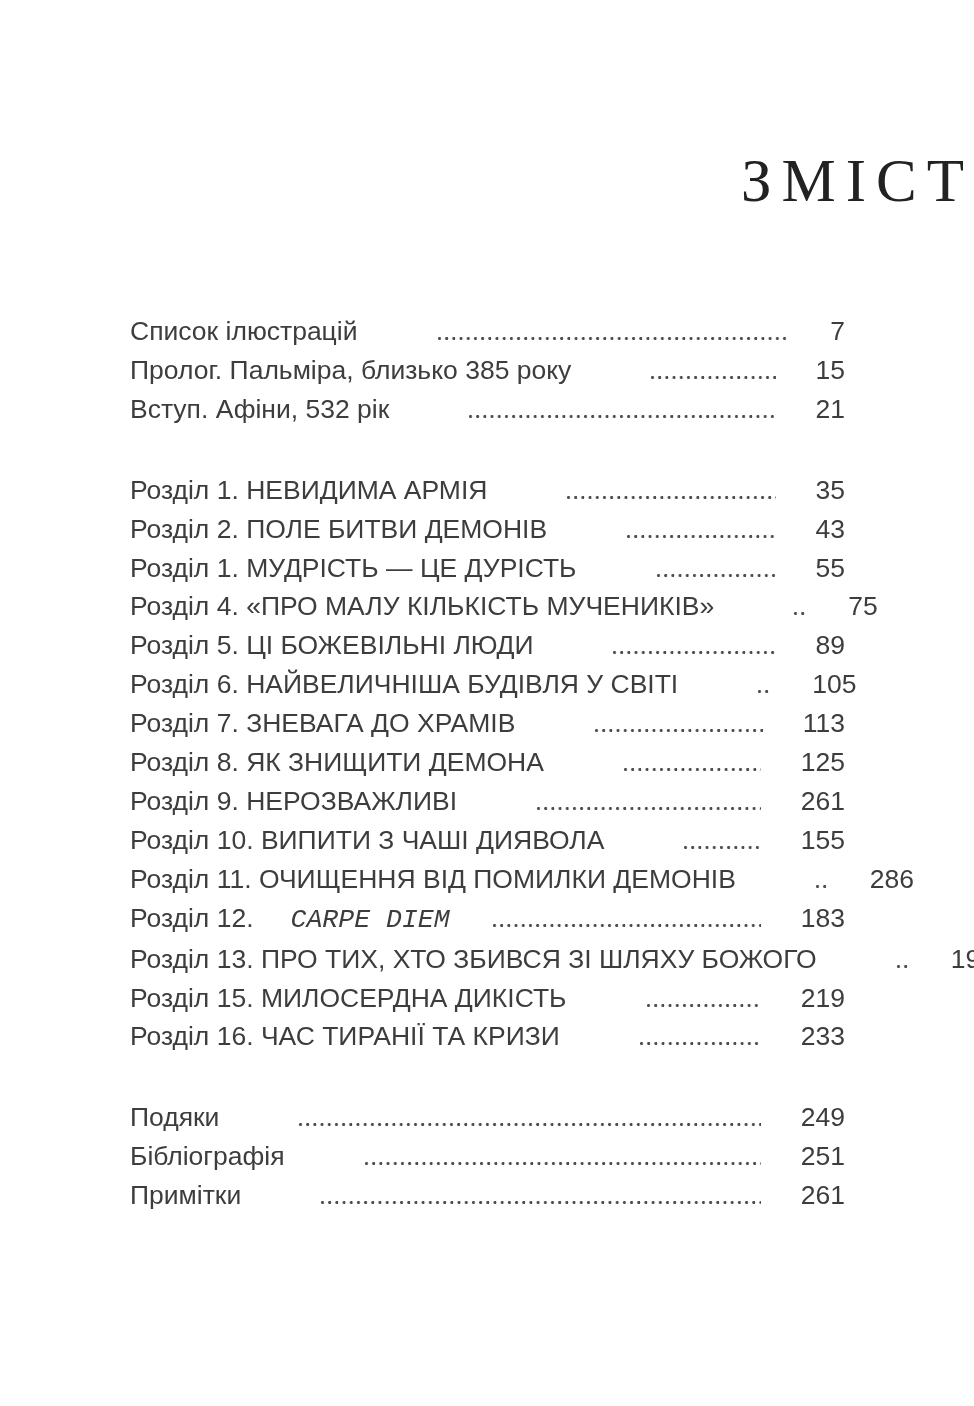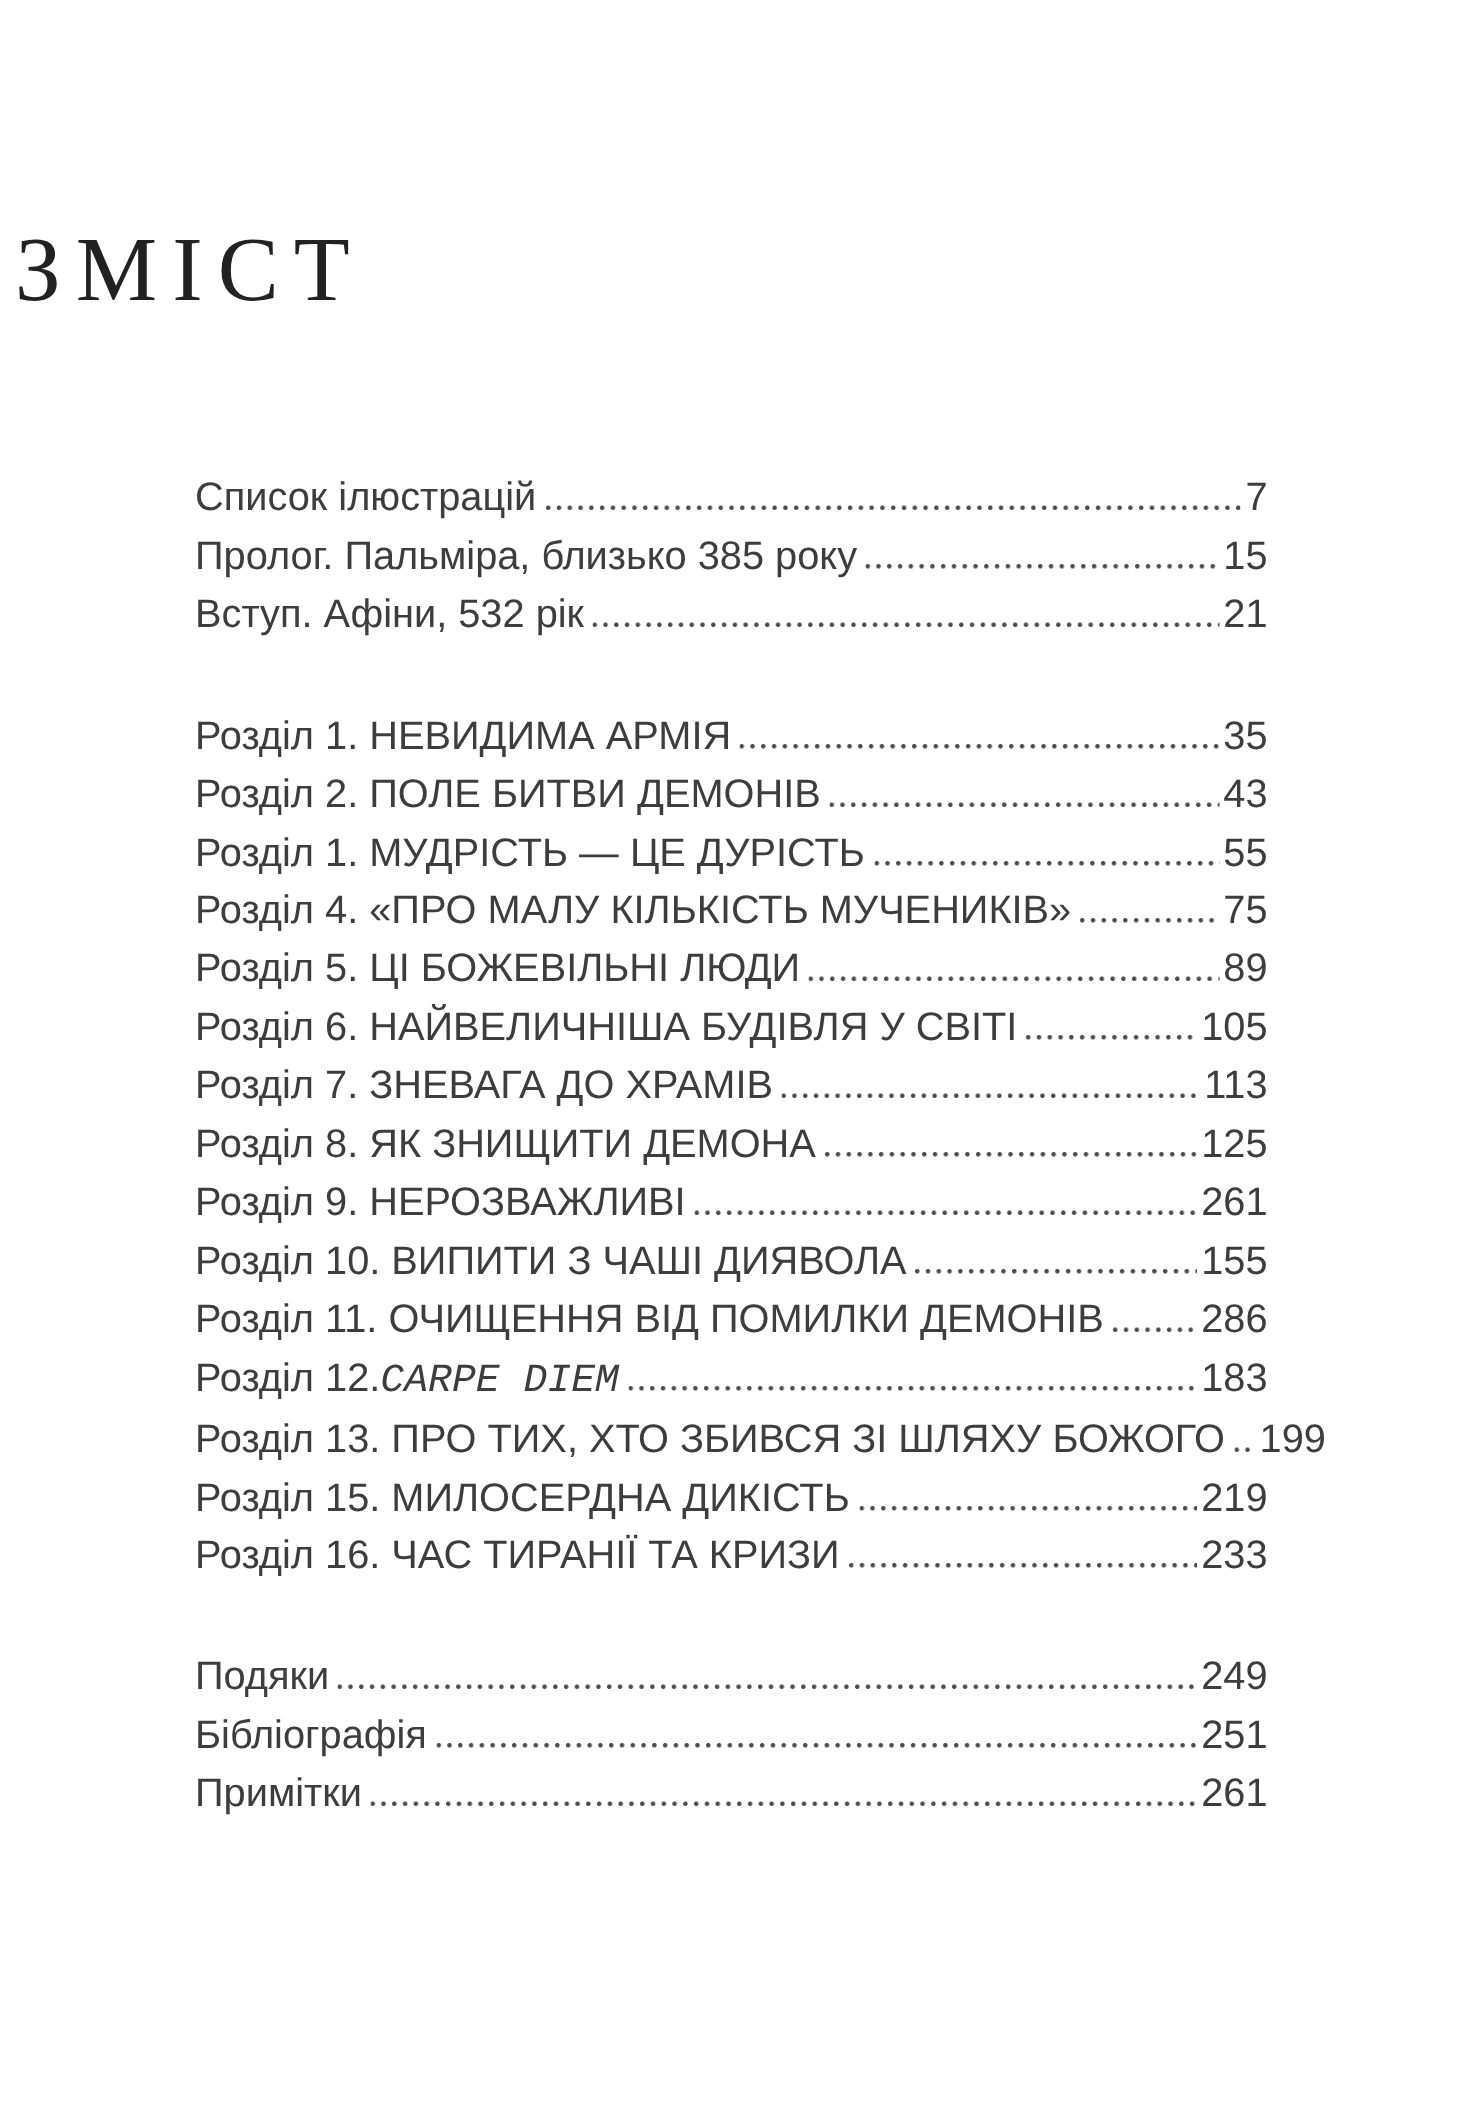--- a/index.html
+++ b/index.html
@@ -16,21 +16,21 @@
     width: 974px;
     height: 1406px;
     background: #ffffff;
     font-family: "Liberation Sans", sans-serif;
     color: #3d3d3d;
   }
 
   .page-title {
     margin-top: 150px;
     padding-left: 10px; 
-    text-align: left;
+    text-align: right;
     font-family: "Liberation Serif", serif;
     font-weight: 400;
     font-size: 61px;
     line-height: 62px;
     letter-spacing: 10px;
     color: #222222;
   }
 
   .toc {
     margin: 100px 129px 0 130px; 
@@ -41,20 +41,21 @@
   }
 
   .toc-row {
     display: flex;
     align-items: baseline;
     line-height: 38.9px;
     font-size: 26.5px;
     font-weight: 300;
     color: #3d3d3d;
     white-space: nowrap;
+    gap: 37px;
   }
 
   .toc-label { flex: 0 0 auto; }
 
   .toc-label-italic { flex: 0 0 auto; font-style: italic; font-family: Liberation Mono, monospace; }
 
   .toc-dots {
     flex: 1 1 auto;
     min-width: 14px;
     height: 3px;

